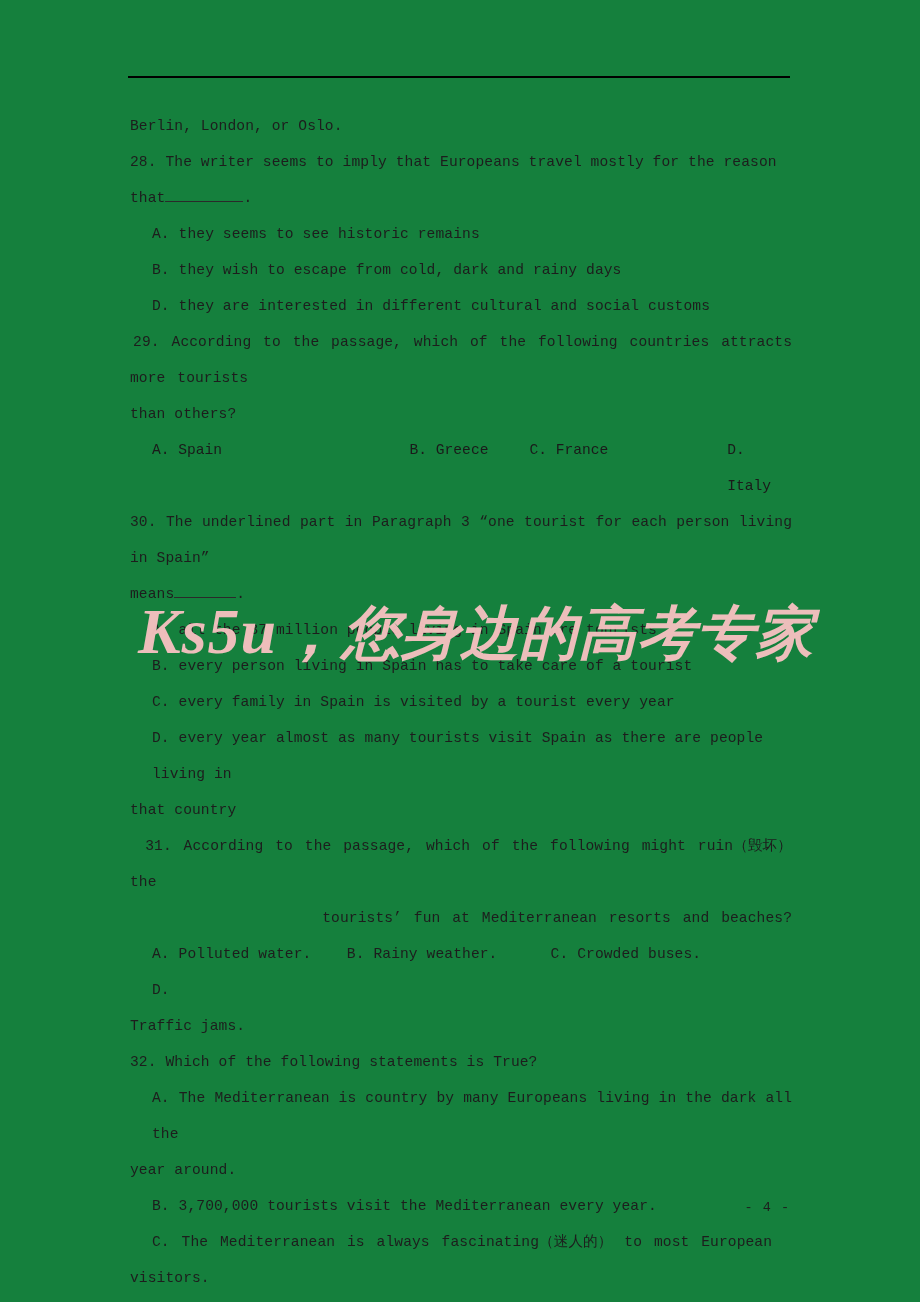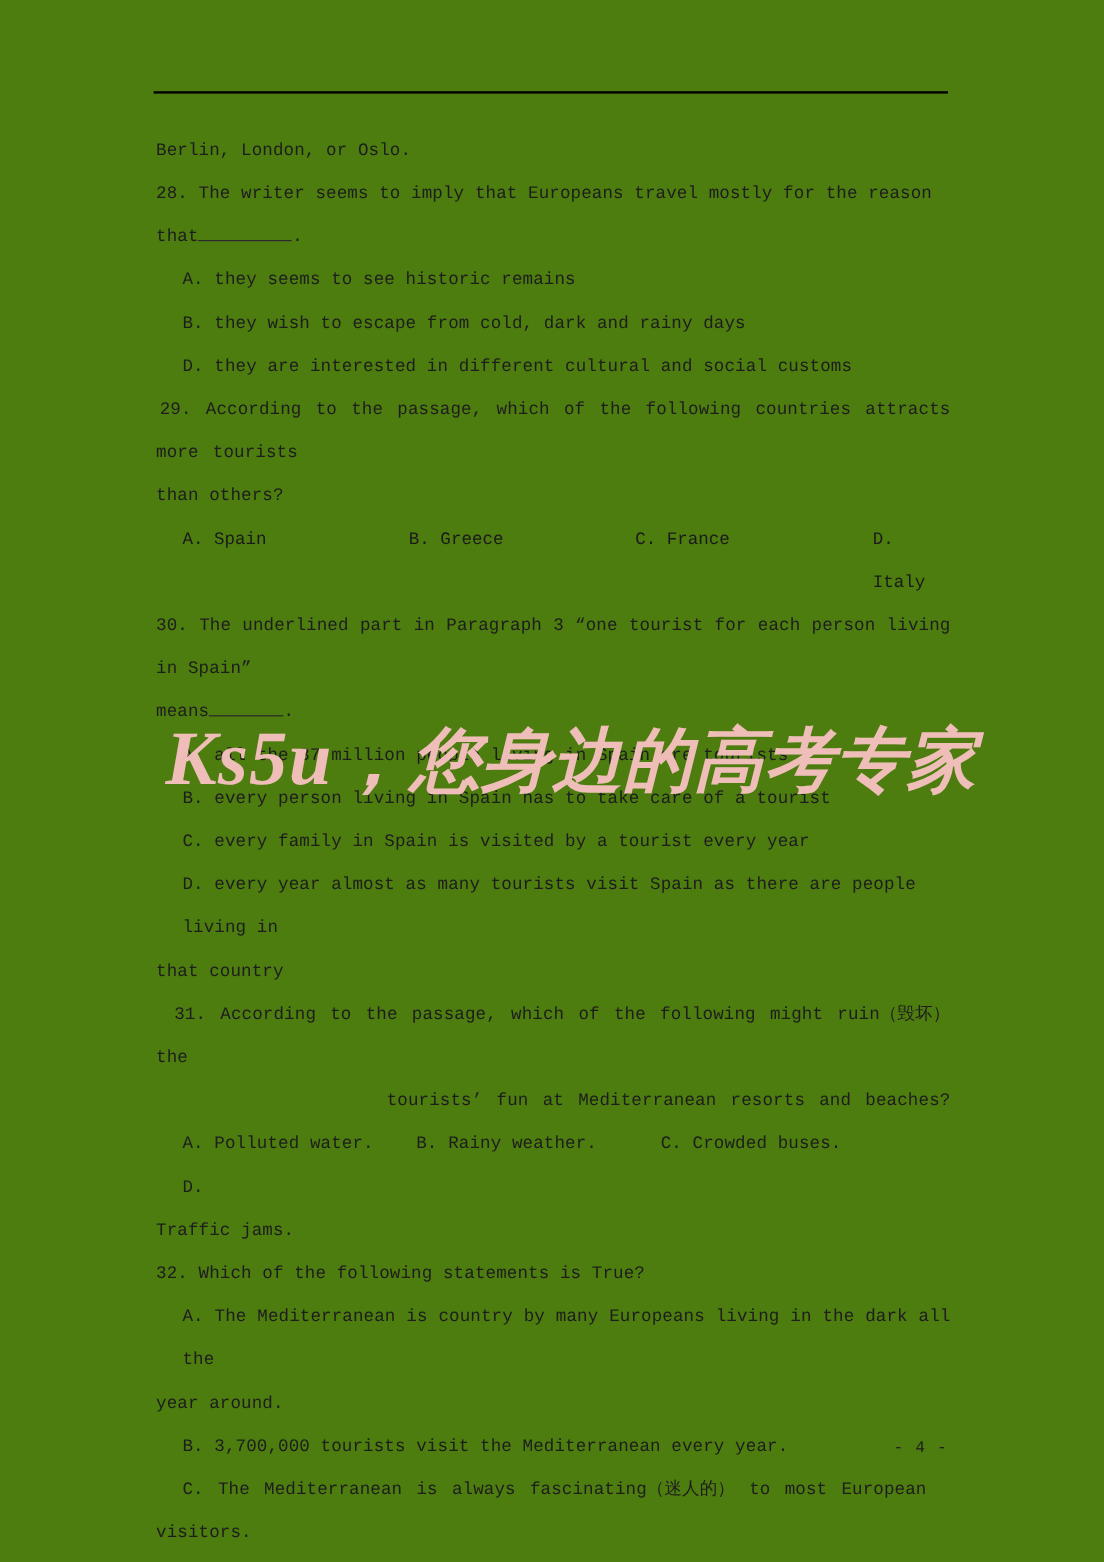--- a/index.html
+++ b/index.html
@@ -9,21 +9,21 @@
     background: #ffffff;
   }
   body {
     font-family: "Liberation Mono", "DejaVu Sans Mono", monospace;
     color: #1a1a1a;
   }
   .page {
     position: relative;
     width: 920px;
     height: 1302px;
-    background: #4d7c0f;
+    background: #15803d;
     overflow: hidden;
     box-sizing: border-box;
     text-decoration: underline;
   }
 
   
   .top-rule {
     position: absolute;
     left: 128px;
     top: 76px;
@@ -73,21 +73,21 @@
     display: flex;
     font-size: 14.6px;
     line-height: 36px;
     padding-left: 22px;
     gap: 41px;
   }
   .opt-row > span {
     display: inline-block;
   }
   .opt-cell-1 { width: 160px; }
-  .opt-cell-2 { width: 160px; }
+  .opt-cell-2 { width: 160px; text-align: right; }
   .opt-cell-3 { width: 170px; }
 
   
   .watermark {
     position: absolute;
     left: 138px;
     top: 592px;
     width: 650px;
     height: 80px;
     pointer-events: none;

